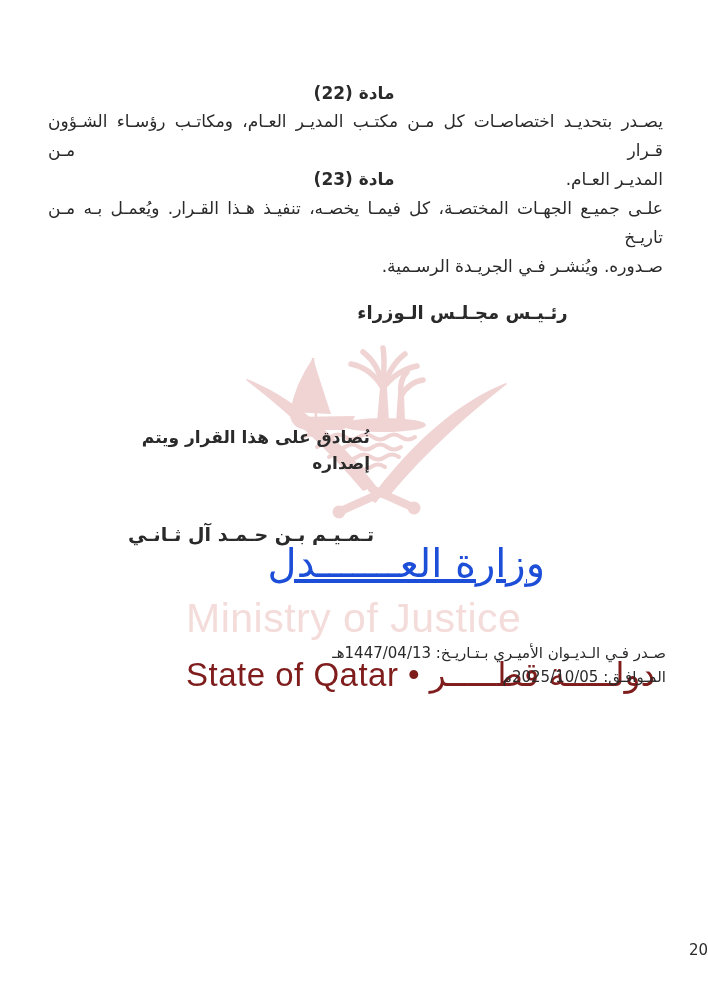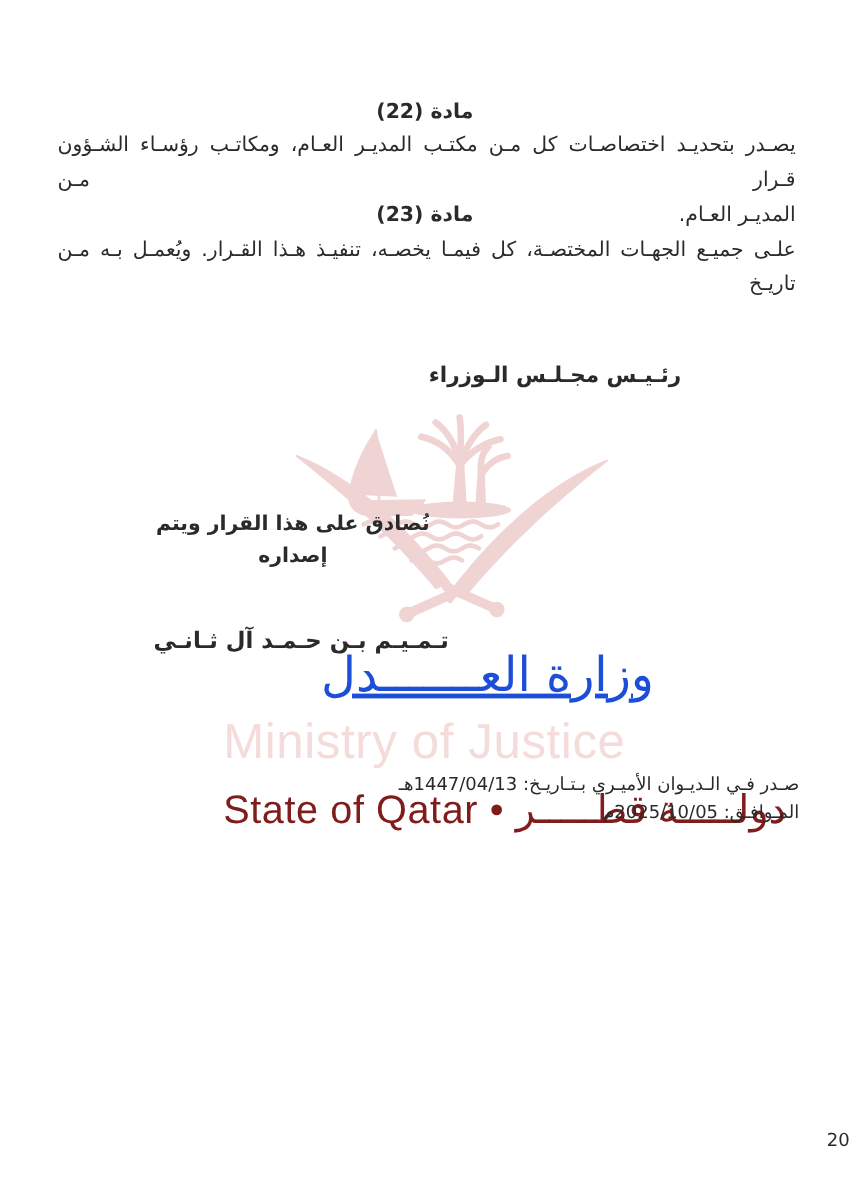--- a/index.html
+++ b/index.html
@@ -51,21 +51,21 @@
   .jline{text-align:justify;text-align-last:justify;}
   .lline{text-align:right;}
   .sig-block{
     text-align:center;direction:rtl;font-weight:bold;
   }
   .sig1{top:297px;left:265px;width:395px;}
   .sig1 .sig-name{font-size:19px;line-height:26px;}
   .sig1 .sig-title{font-size:18px;line-height:26px;margin-top:3px;}
   .ratify{
     top:424px;left:118px;width:252px;
-    text-align:center;direction:rtl;
+    direction:rtl;
     font-weight:bold;font-size:17px;line-height:26px;
   }
   .sig2{top:521px;left:126px;width:250px;}
   .sig2 .sig-name{font-size:19px;line-height:27px;}
   .sig2 .sig-title{font-size:18px;line-height:26px;margin-top:20px;}
   .issuance{
     top:641px;right:42px;left:260px;
     direction:rtl;text-align:right;
     font-size:15px;line-height:24px;
   }
@@ -132,20 +132,21 @@
 
 <div class="abs content article-body" style="top:107px">
   <div class="jline">يصـدر بتحديـد اختصاصـات كل مـن مكتـب المديـر العـام، ومكاتـب رؤسـاء الشـؤون قـرار مـن</div>
   <div class="lline">المديـر العـام.</div>
 </div>
 
 <div class="abs content article-heading" style="top:166px">مادة (23)</div>
 
 <div class="abs content article-body" style="top:194px">
   <div class="jline">علـى جميـع الجهـات المختصـة، كل فيمـا يخصـه، تنفيـذ هـذا القـرار. ويُعمـل بـه مـن تاريـخ</div>
+  <div class="lline">صـدوره. ويُنشـر فـي الجريـدة الرسـمية.</div>
 </div>
 
 <div class="abs content sig-block sig1">
   <div class="sig-title">رئـيـس مجـلـس الـوزراء</div>
 </div>
 
 <div class="abs content ratify">نُصادق على هذا القرار ويتم إصداره</div>
 
 <div class="abs content sig-block sig2">
   <div class="sig-name">تـمـيـم بـن حـمـد آل ثـانـي</div>

